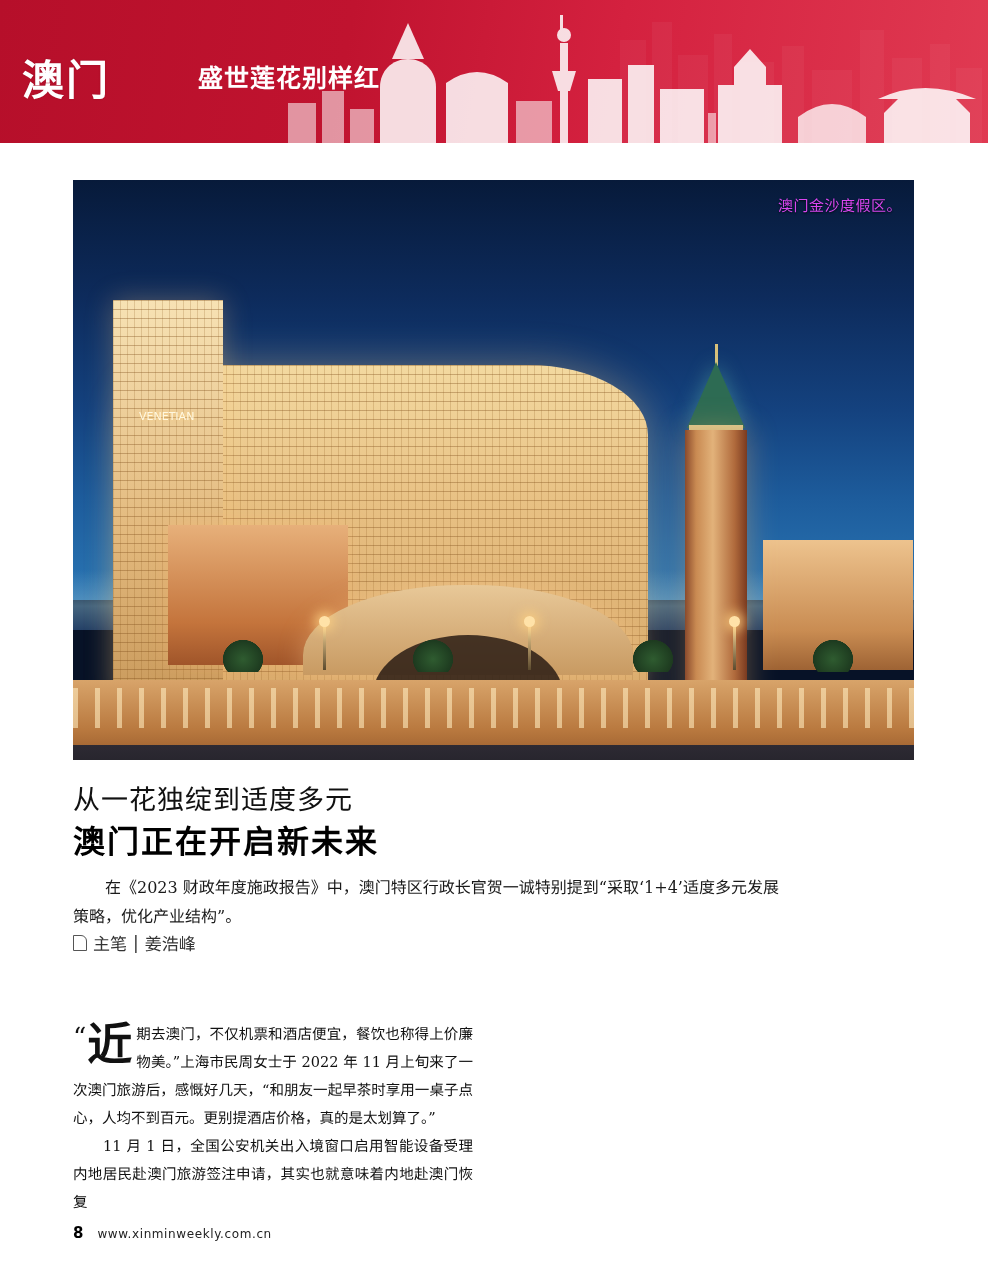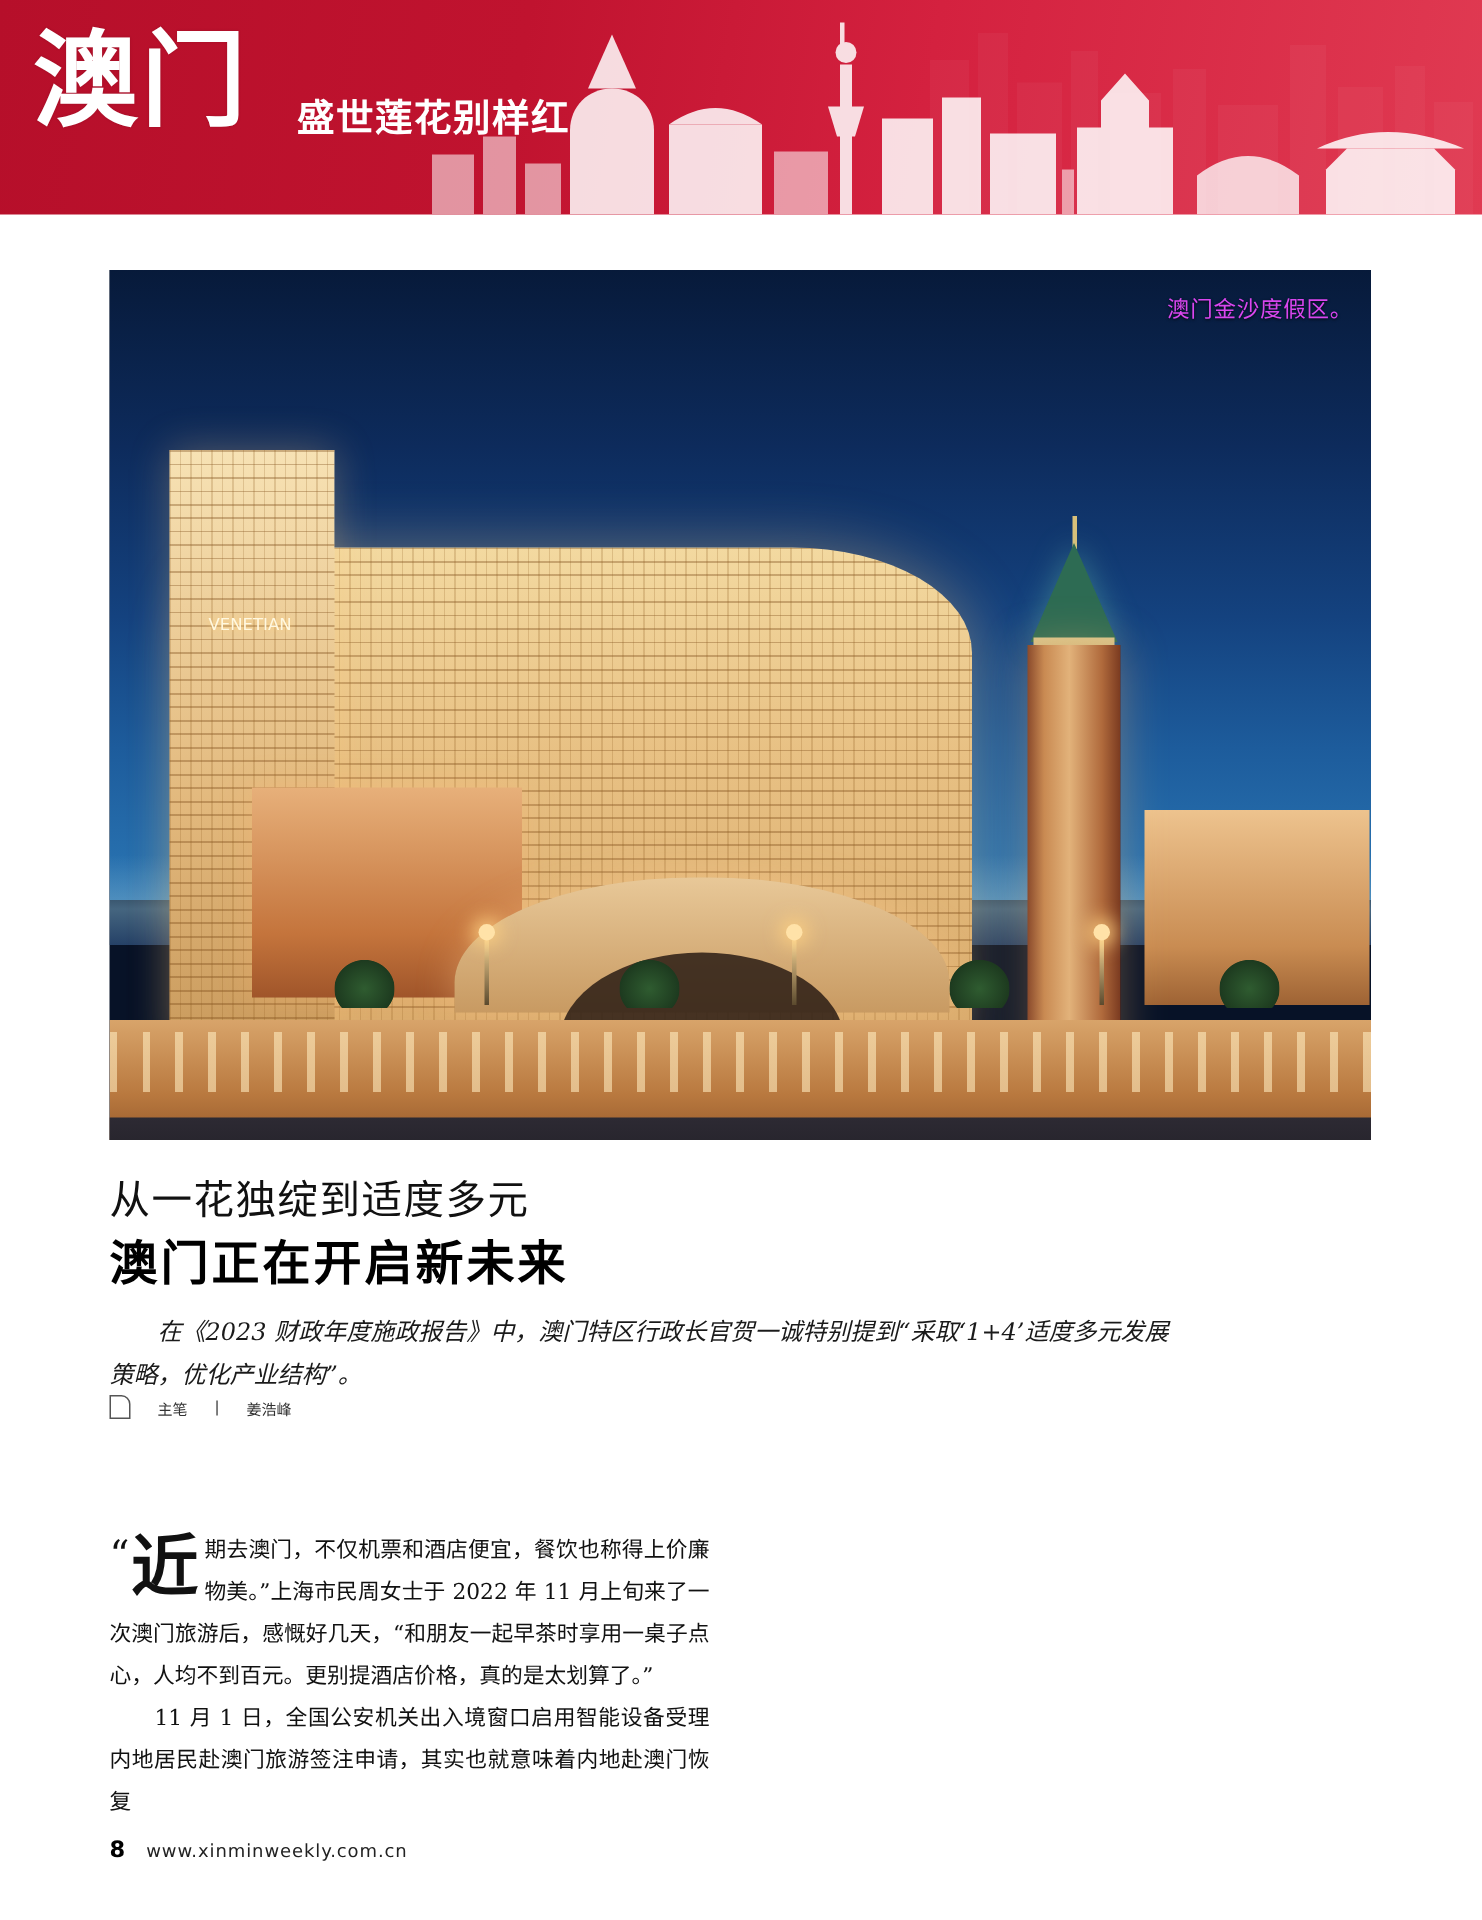--- a/index.html
+++ b/index.html
@@ -33,26 +33,26 @@
   .skyline-bg {
     position: absolute;
     left: 0; bottom: 0;
     width: 988px;
     height: 143px;
     opacity: 0.30;
   }
   .banner-logo {
     position: absolute;
     left: 22px;
-    top: 4px;
+    top: 31px;
     width: 165px;
     height: 100px;
     color: #fff;
     font-family: "DejaVu Serif", serif;
-    font-size: 70px;
+    font-size: 42px;
     font-weight: bold;
     letter-spacing: 2px;
     line-height: 100px;
     white-space: nowrap;
     text-shadow: 0 0 2px rgba(0,0,0,.15);
   }
   .banner-slogan {
     position: absolute;
     left: 198px;
     top: 58px;
@@ -234,32 +234,31 @@
   .standfirst {
     position: absolute;
     left: 73px;
     top: 873px;
     width: 720px;
     font-size: 16px;
     line-height: 29px;
     text-indent: 32px;
     color: #1a1a1a;
     font-family: "DejaVu Serif", serif;
-    font-style: italic;
   }
   .byline {
     position: absolute;
     left: 73px;
     top: 930px;
-    font-size: 10px;
+    font-size: 17px;
     color: #333;
     font-family: "DejaVu Sans", sans-serif;
     display: flex;
     align-items: center;
-    gap: 18px;
+    gap: 6px;
   }
   .pen-icon {
     display: inline-block;
     width: 12px; height: 14px;
     border: 1px solid #555;
     border-top-right-radius: 6px;
     position: relative;
   }
 
   

